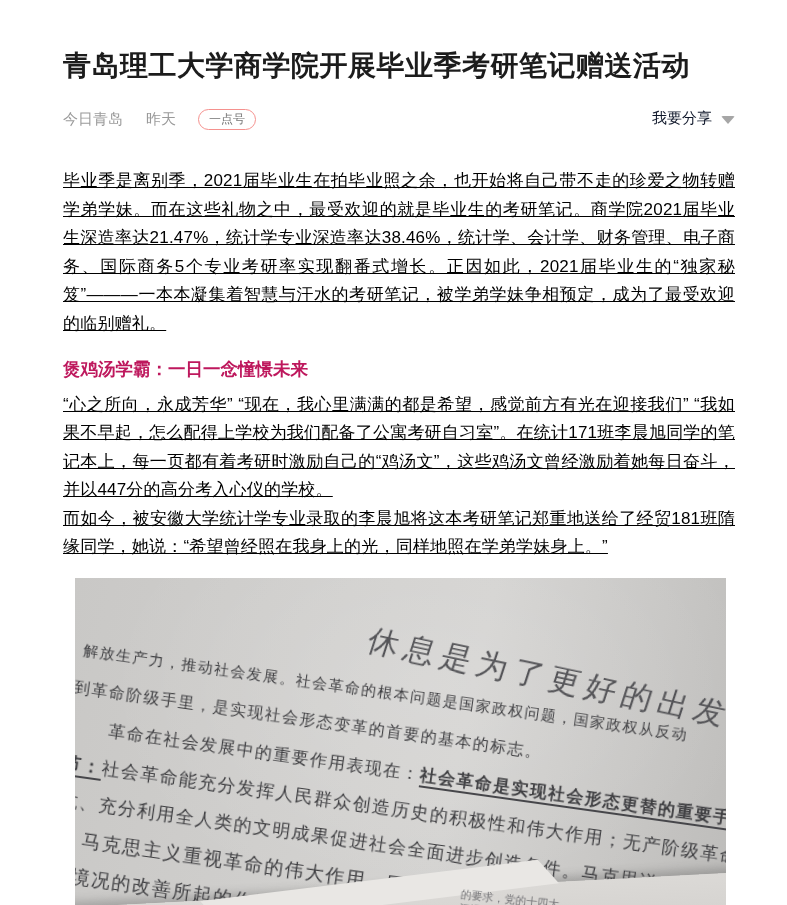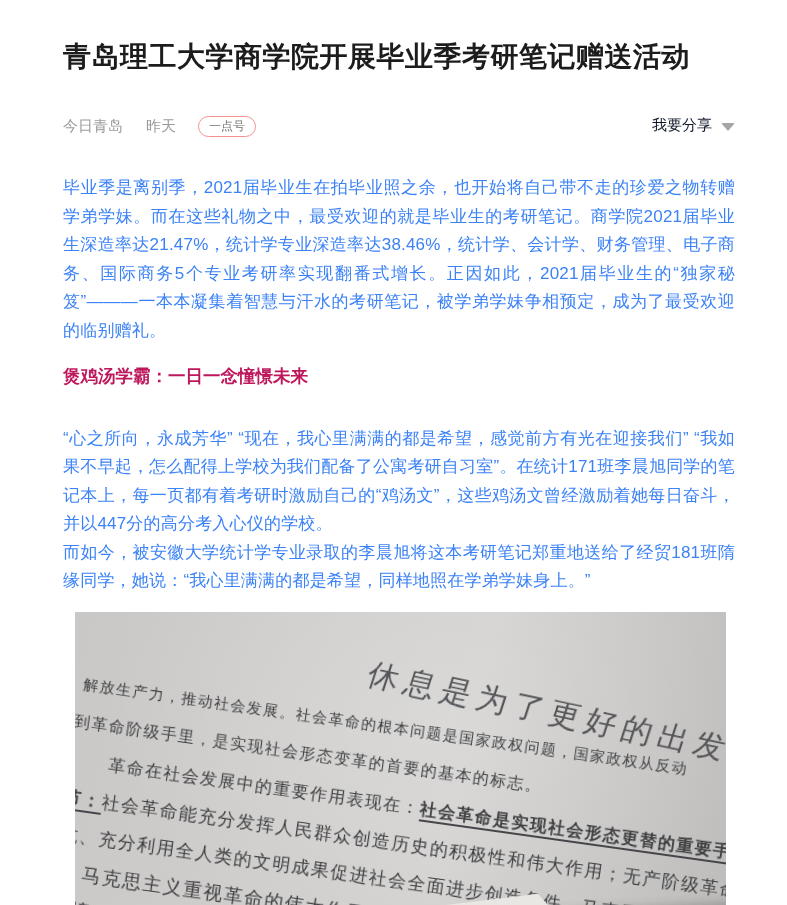--- a/index.html
+++ b/index.html
@@ -1,30 +1,30 @@
 <!DOCTYPE html>
 <html><head>
 <meta charset="utf-8">
 <style>
   * { box-sizing: border-box; }
   html,body { margin:0; padding:0; }
   body {
     width:787px; height:905px; background:#ffffff; overflow:hidden;
     font-family:"Liberation Sans","DejaVu Sans",sans-serif;
   }
-  .page { width:787px; height:905px; padding:8px 52px 0 63px; position:relative; }
+  .page { width:787px; height:905px; padding:17px 52px 0 63px; position:relative; }
 
   
   .title {
     margin:0; padding-top:32px;
     font-size:28px; line-height:34px; font-weight:700;
     color:#1c1c1c; letter-spacing:0.5px;
   }
   .meta {
-    margin-top:41px; height:22px; position:relative;
+    margin-top:25px; height:22px; position:relative;
     display:flex; align-items:center;
     font-size:15px; color:#9a9a9a;text-align:center;
   }
   .meta .source { margin-right:23px; cursor:pointer; }
   .meta .time   { margin-right:22px; }
   .badge {
     display:inline-block; font-size:12px; line-height:16px;
     color:#737373; border:1px solid #f5918e; border-radius:11px;
     padding:1px 10px 2px; cursor:pointer;
   }
@@ -33,29 +33,29 @@
     display:flex; align-items:center; color:#0f172a; font-size:15px; cursor:pointer;
   }
   .tri {
     width:0; height:0; margin-left:9px; margin-top:3px;
     border-left:7px solid transparent; border-right:7px solid transparent;
     border-top:8px solid #a6a6a6; border-radius:2px;
   }
 
   
   .para {
-    margin:0; font-size:17px; line-height:28.5px; color:#3b82f6;
-    text-align:justify; letter-spacing:0.2px;
+    margin:0; font-size:17px; line-height:28.5px; color:#000000;
+    text-align:justify; letter-spacing:0.2px;text-decoration:underline;
   }
   .p1 { margin-top:37px; }
   .subhead {
     margin:17px 0 0 0; font-size:17.5px; line-height:28.5px;
     font-weight:700; color:#be185d;
   }
-  .p2 { margin-top:34px; }
+  .p2 { margin-top:7px; }
 
   
   .photo {
     position:relative; margin:16px 0 0 12px;
     width:651px; height:363px; overflow:hidden; cursor:pointer;
     background:
       radial-gradient(ellipse at 55% 30%, rgba(255,255,255,0.16), rgba(0,0,0,0) 65%),
       linear-gradient(102deg, #c9c8c6 0%, #d0cfcd 38%, #d3d2d0 58%, #c7c6c4 82%, #bdbcba 100%);
   }
   .pg1 {
@@ -131,21 +131,21 @@
     <div class="share">
       <span>我要分享</span>
       <span class="tri"></span>
     </div>
   </div>
 
   <p class="para p1">毕业季是离别季，2021届毕业生在拍毕业照之余，也开始将自己带不走的珍爱之物转赠学弟学妹。而在这些礼物之中，最受欢迎的就是毕业生的考研笔记。商学院2021届毕业生深造率达21.47%，统计学专业深造率达38.46%，统计学、会计学、财务管理、电子商务、国际商务5个专业考研率实现翻番式增长。正因如此，2021届毕业生的“独家秘笈”———一本本凝集着智慧与汗水的考研笔记，被学弟学妹争相预定，成为了最受欢迎的临别赠礼。</p>
 
   <h3 class="subhead">煲鸡汤学霸：一日一念憧憬未来</h3>
 
-  <p class="para p2"><span>“心之所向，永成芳华” “现在，我心里满满的都是希望，感觉前方有光在迎接我们” “我如果不早起，怎么配得上学校为我们配备了公寓考研自习室”。在统计171班李晨旭同学的笔记本上，每一页都有着考研时激励自己的“鸡汤文”，这些鸡汤文曾经激励着她每日奋斗，并以447分的高分考入心仪的学校。</span><br><span>而如今，被安徽大学统计学专业录取的李晨旭将这本考研笔记郑重地送给了经贸181班隋缘同学，她说：“我心里满满的都是希望，同样地照在学弟学妹身上。”</span></p>
+  <p class="para p2"><span>“心之所向，永成芳华” “现在，我心里满满的都是希望，感觉前方有光在迎接我们” “我如果不早起，怎么配得上学校为我们配备了公寓考研自习室”。在统计171班李晨旭同学的笔记本上，每一页都有着考研时激励自己的“鸡汤文”，这些鸡汤文曾经激励着她每日奋斗，并以447分的高分考入心仪的学校。</span><br><span>而如今，被安徽大学统计学专业录取的李晨旭将这本考研笔记郑重地送给了经贸181班隋缘同学，她说：“希望曾经照在我身上的光，同样地照在学弟学妹身上。”</span></p>
 
   <div class="photo">
 
     <div class="pg1">
       <div class="pline pl0"><span>解放生产力，推动社会发展。社会革命的根本问题是国家政权问题，国家政权从反动</span><span class="em"></span><span></span></div>
       <div class="pline pl1"><span>到革命阶级手里，是实现社会形态变革的首要的基本的标志。</span><span class="em"></span><span></span></div>
       <div class="pline pl2"><span>革命在社会发展中的重要作用表现在：</span><span class="em">社会革命是实现社会形态更替的重要手段</span></div>
       <div class="pline pl3"><span class="em">环节：</span><span>社会革命能充分发挥人民群众创造历史的积极性和伟大作用；无产阶级革命将</span></div>
       <div class="pline pl4"><span>对抗、充分利用全人类的文明成果促进社会全面进步创造条件。马克思说，“革命是</span></div>
       <div class="pline pl5"><span>头”。马克思主义重视革命的伟大作用，同时也不否认改良作为革命的一种补充</span></div>

